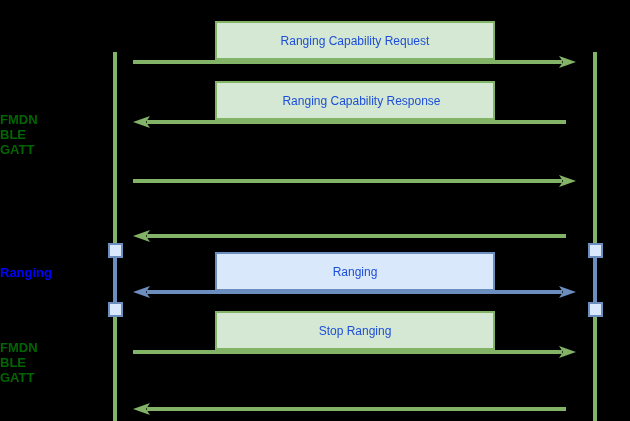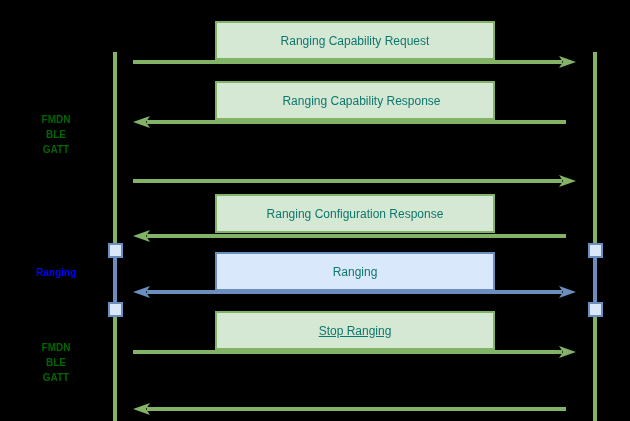--- a/index.html
+++ b/index.html
@@ -20,31 +20,31 @@
   
   .marker{
     position:absolute;width:11px;height:11px;
     background:#dae8fc;border:2px solid #6c8ebf;
   }
   
   .msg-box{
     position:absolute;left:215px;width:280px;height:39px;
     box-sizing:border-box;
     display:flex;align-items:center;justify-content:center;
-    font-size:12px;color:#0f766e;
+    font-size:12px;color:#1d4ed8;
     background:#d5e8d4;border:2px solid #82b366;
     white-space:nowrap;
   }
   .msg-box.blue{background:#dae8fc;border-color:#6c8ebf;}
   
   .arrow{position:absolute;left:133px;width:443px;height:14px;}
   
   .section-label{
     position:absolute;left:0;width:112px;
-    text-align:center;font-weight:bold;font-size:10px;line-height:15px;
+    font-weight:bold;font-size:13px;line-height:15px;
   }
   .section-label.green{color:#006600;}
   .section-label.blue{color:#0000ff;}
 </style>
 </head>
 <body>
 
 <div id="stage">
 
   <div class="section-label green" style="top:112px;">
@@ -85,38 +85,35 @@
   <svg class="arrow" style="top:115px;">
     <polygon points="17,1 0,7 17,13 13,7" fill="#82b366"></polygon>
     <line x1="14" y1="7" x2="433" y2="7" stroke-width="4" stroke="#82b366"></line>
   </svg>
 
   <svg class="arrow" style="top:174px;">
     <line x1="0" y1="7" x2="429" y2="7" stroke-width="4" stroke="#82b366"></line>
     <polygon points="426,1 443,7 426,13 430,7" fill="#82b366"></polygon>
   </svg>
 
-  <div class="msg-box" style="top:194px;">
-    <span>Ranging Configuration Response</span>
-  </div>
   <svg class="arrow" style="top:229px;">
     <polygon points="17,1 0,7 17,13 13,7" fill="#82b366"></polygon>
     <line x1="14" y1="7" x2="433" y2="7" stroke-width="4" stroke="#82b366"></line>
   </svg>
 
   <div class="msg-box blue" style="top:252px;">
     <span>Ranging</span>
   </div>
   <svg class="arrow" style="top:285px;">
     <polygon points="17,1 0,7 17,13 13,7" fill="#6c8ebf"></polygon>
     <line x1="14" y1="7" x2="429" y2="7" stroke-width="4" stroke="#6c8ebf"></line>
     <polygon points="426,1 443,7 426,13 430,7" fill="#6c8ebf"></polygon>
   </svg>
 
-  <div class="msg-box" style="top:311px;text-decoration:underline;">
+  <div class="msg-box" style="top:311px;">
     <span>Stop Ranging</span>
   </div>
   <svg class="arrow" style="top:345px;">
     <line x1="0" y1="7" x2="429" y2="7" stroke-width="4" stroke="#82b366"></line>
     <polygon points="426,1 443,7 426,13 430,7" fill="#82b366"></polygon>
   </svg>
 
   <svg class="arrow" style="top:402px;">
     <polygon points="17,1 0,7 17,13 13,7" fill="#82b366"></polygon>
     <line x1="14" y1="7" x2="433" y2="7" stroke-width="4" stroke="#82b366"></line>

